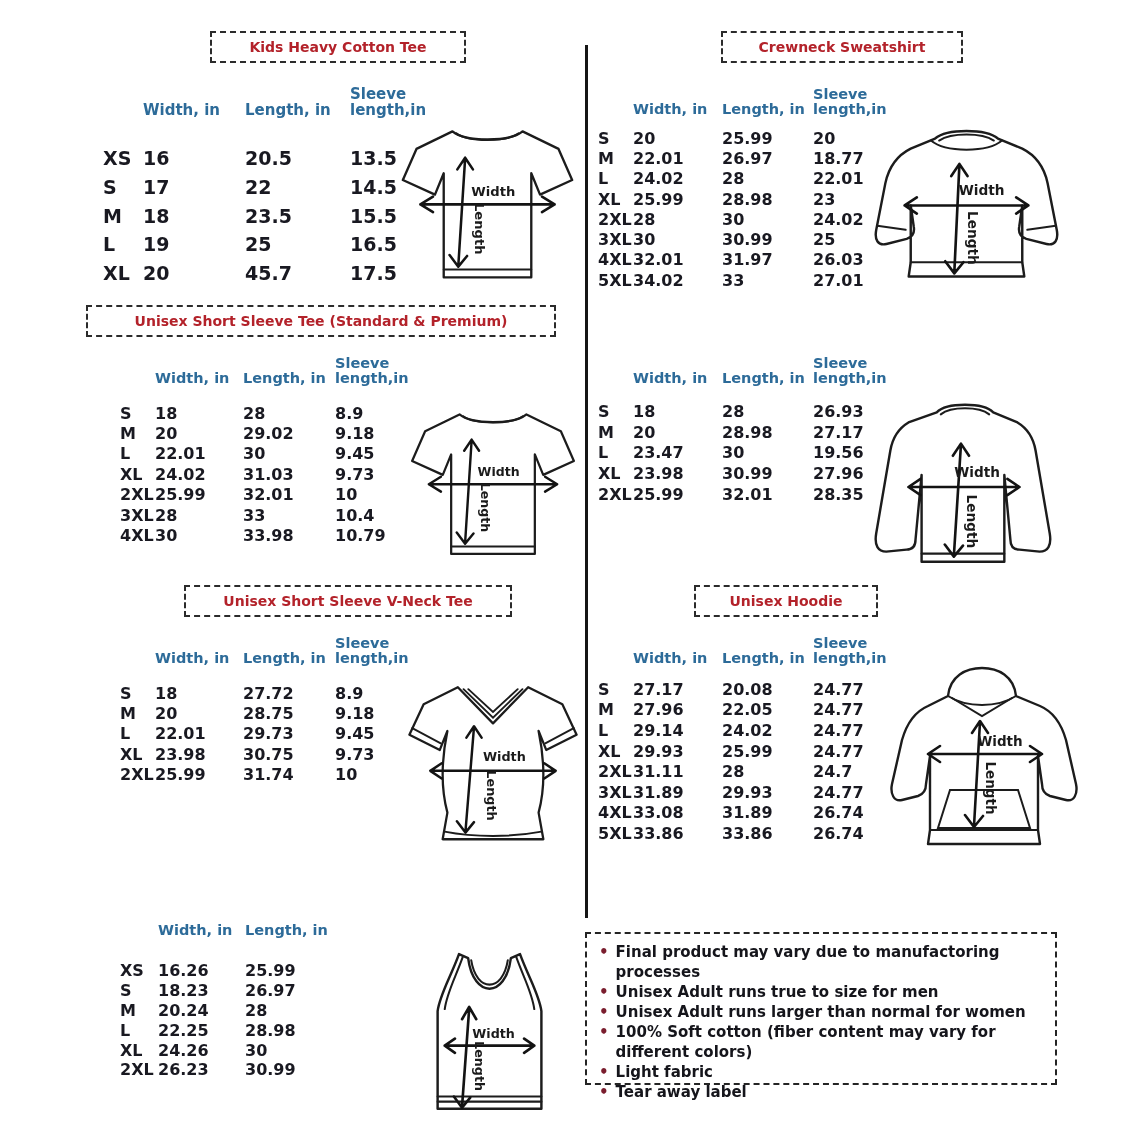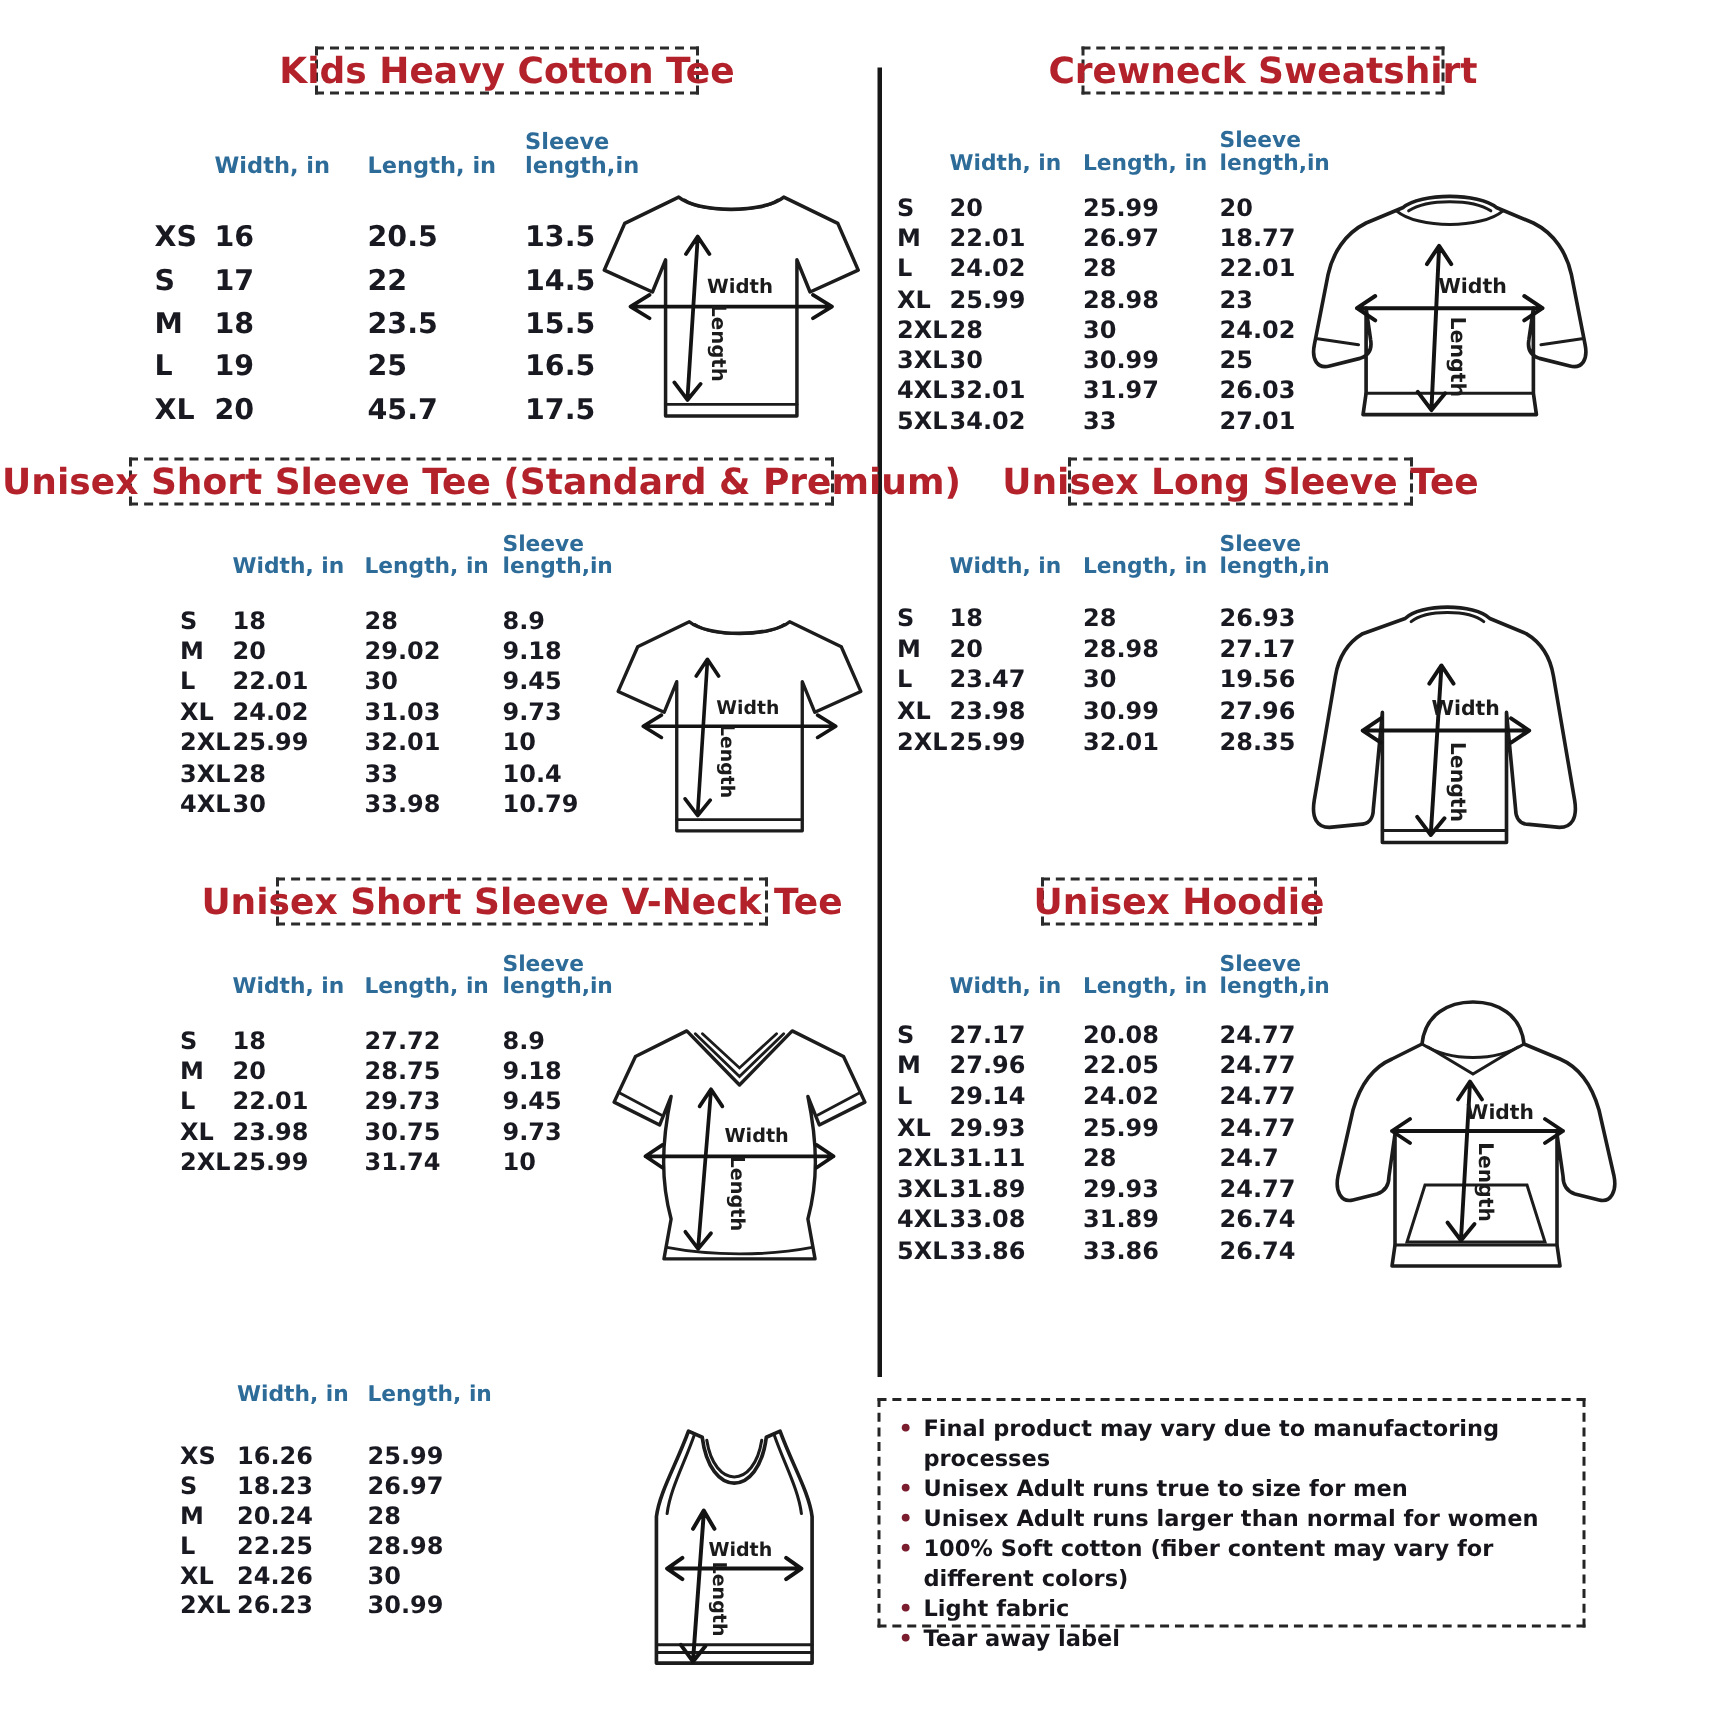--- a/index.html
+++ b/index.html
@@ -2,21 +2,21 @@
 <html><head>
 <meta charset="utf-8">
 <style>
   html,body{margin:0;padding:0;background:#fff;}
   .canvas{position:relative;width:1140px;height:1140px;background:#ffffff;
           font-family:"DejaVu Sans",sans-serif;overflow:hidden;}
   .divider{position:absolute;left:585px;top:45px;width:3px;height:873px;background:#161616;}
 
   .title-box{position:absolute;height:32px;border:2px dashed #2b2b2b;background:#fff;
              display:flex;align-items:center;justify-content:center;
-             color:#b3222a;font-weight:700;font-size:24px;white-space:nowrap;box-sizing:border-box;}
+             color:#b3222a;font-weight:700;font-size:14px;white-space:nowrap;box-sizing:border-box;}
 
   .size-table{position:absolute;color:#191921;}
   .hdr{display:flex;align-items:flex-end;height:34px;color:#2d6b99;font-weight:700;
        font-size:14.5px;line-height:1.08;}
   .cell{flex:0 0 auto;}
   .c0{width:var(--c0);} .c1{width:var(--c1);} .c2{width:var(--c2);} .c3{width:var(--c3);}
   .rows{margin-top:var(--gap);}
   .tr{display:flex;align-items:center;height:var(--rh);font-weight:700;font-size:var(--fs);}
 
   .lu{--c0:35px;--c1:88px;--c2:92px;--c3:84px;--rh:20.4px;--fs:16px;--gap:16px;}
@@ -249,23 +249,20 @@
   <svg class="garment" style="left:398px;top:394px;" width="190" height="172" viewBox="0 0 200 185">
     <path class="ln" d="M64,22 L27,40 L13,72 L46,87 L55,65 L55,172 L145,172 L145,65 L154,87 L187,72 L173,40 L136,22 C123,33 77,33 64,22 Z"></path>
     <path class="thin" d="M68,24 C80,33 120,33 132,24"></path>
     <path class="thin" d="M55,164 L145,164"></path>
     <path class="ar" d="M31,97 L169,97 M44,89 L31,97 L44,105 M156,89 L169,97 L156,105"></path>
     <path class="ar" d="M77,50 L70,160 M69,61 L77,49 L85,61 M61,149 L70,161 L79,150"></path>
     <text class="glabel" x="106" y="88" text-anchor="middle">Width</text>
     <text class="glabel" x="87" y="122" text-anchor="middle" transform="rotate(90,87,122)">Length</text>
   </svg>
 
-  <div class="title-box" style="left:712px;top:305px;width:230px;">
-    <span>Unisex Long Sleeve Tee</span>
-  </div>
   <div class="size-table ru" style="left:598px;top:353px;--gap:14px;--rh:20.8px;">
     <div class="hdr">
       <div class="cell c0"></div>
       <div class="cell c1">Width, in</div>
       <div class="cell c2">Length, in</div>
       <div class="cell c3">Sleeve length,in</div>
     </div>
     <div class="rows">
 
         <div class="tr">

